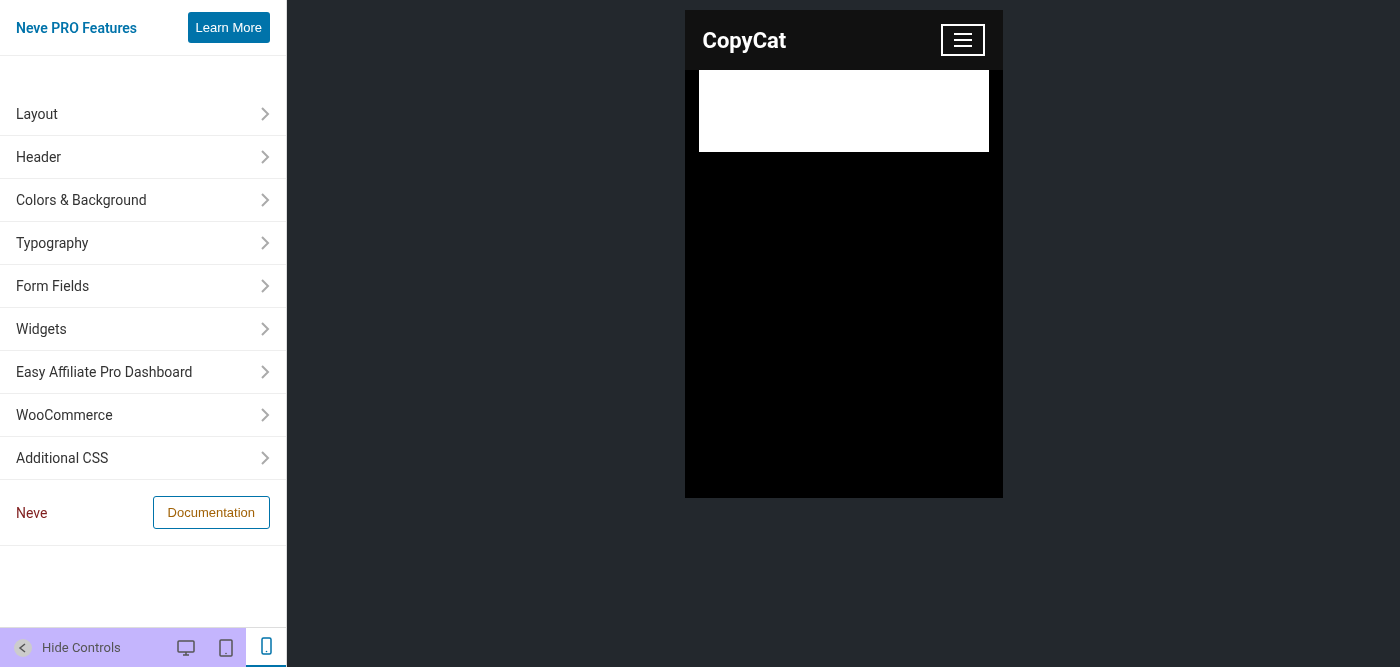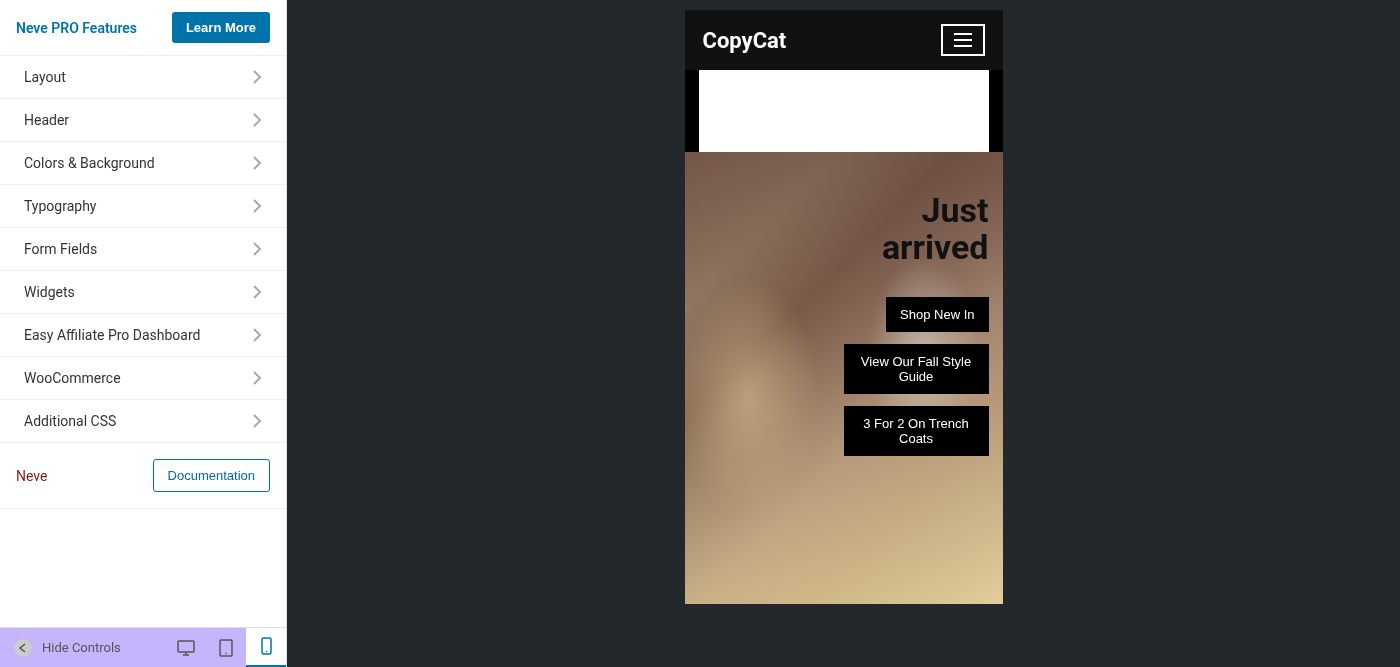--- a/index.html
+++ b/index.html
@@ -1,42 +1,42 @@
 <!DOCTYPE html>
 <html><head>
   <meta charset="utf-8">
   <style>
     * { margin: 0; padding: 0; box-sizing: border-box; }
     body { font-family: -apple-system, BlinkMacSystemFont, "Segoe UI", Roboto, sans-serif; background: #23282d; height: 667px; width: 1400px; overflow: hidden; display: flex; }
     
-    .sidebar { width: 287px; background: #fff; display: flex; flex-direction: column; border-right: 1px solid #ddd; }
+    .sidebar { width: 287px; background: #fff; display: flex; flex-direction: column; border-right: 1px solid #ddd; gap: 37px; }
     
     .pro-banner { display: flex; align-items: center; justify-content: space-between; padding: 12px 16px; border-bottom: 1px solid #eee; }
     .pro-banner-title { color: #0073aa; font-weight: 600; font-size: 14px; }
-    .learn-more-btn { background: #0073aa; color: #fff; border: none; padding: 8px 14px; font-size: 13px; font-weight: 700; border-radius: 3px; cursor: pointer; }
+    .learn-more-btn { background: #0073aa; color: #fff; border: none; padding: 8px 8px; font-size: 13px; font-weight: 400; border-radius: 3px; cursor: pointer; }
     
     .panel-list { flex: 1; overflow-y: auto; }
-    .panel-item { display: flex; align-items: center; justify-content: space-between; padding: 13px 24px; border-bottom: 1px solid #eee; cursor: pointer; }
+    .panel-item { display: flex; align-items: center; justify-content: space-between; padding: 13px 16px; border-bottom: 1px solid #eee; cursor: pointer; }
     .panel-item-label { font-size: 14px; color: #333; }
     .chevron { color: #aaa; }
     
     .neve-row { display: flex; align-items: center; justify-content: space-between; padding: 16px; border-bottom: 1px solid #eee; }
     .neve-label { font-size: 14px; color: #7f1d1d; }
-    .doc-btn { background: #fff; color: #0369a1; border: 1px solid #0073aa; padding: 8px 14px; font-size: 13px; border-radius: 3px; cursor: pointer; }
+    .doc-btn { background: #fff; color: #a16207; border: 1px solid #0073aa; padding: 8px 14px; font-size: 13px; border-radius: 3px; cursor: pointer; }
     
     .footer-bar { background: #c4b5fd; display: flex; align-items: center; height: 40px; border-top: 1px solid #ddd; }
     .hide-controls { display: flex; align-items: center; gap: 10px; padding: 0 14px; flex: 1; cursor: pointer; color: #555; font-size: 13px; }
     .hide-controls-icon { background: #ccc; border-radius: 50%; width: 18px; height: 18px; display: flex; align-items: center; justify-content: center; }
     .device-buttons { display: flex; }
     .device-btn { width: 40px; height: 40px; display: flex; align-items: center; justify-content: center; cursor: pointer; color: #555; }
     .device-btn.active { background: #fff; border-bottom: 3px solid #0073aa; color: #0073aa; }
     
     .preview-area { flex: 1; display: flex; justify-content: center; padding-top: 10px; }
     
-    .mobile-preview { width: 318px; background: #000; display: flex; flex-direction: column; height: 594px; overflow: hidden; }
+    .mobile-preview { width: 318px; background: #000; display: flex; flex-direction: column; height: 488px; overflow: hidden; }
     
     .site-header { background: #111; display: flex; align-items: center; justify-content: space-between; padding: 14px 18px; }
     .site-title { color: #fff; font-size: 22px; font-weight: 700; }
     .hamburger { border: 2px solid #fff; width: 44px; height: 32px; display: flex; align-items: center; justify-content: center; cursor: pointer; }
     
     .white-block { background: #fff; height: 82px; margin: 0 14px; }
     
     .hero { position: relative; flex: 1; background: linear-gradient(135deg, #8b6f5c 0%, #a08970 20%, #7a5d4a 35%, #9b7d6b 50%, #b89a82 60%, #c4a886 75%, #d4c09a 90%, #e8d4a8 100%); display: flex; flex-direction: column; align-items: flex-end; padding: 40px 14px 14px; }
     .hero::before { content: ""; position: absolute; inset: 0; background: 
       radial-gradient(ellipse 120px 200px at 20% 55%, rgba(200,170,130,0.8) 0%, transparent 60%),
@@ -174,22 +174,14 @@
   <div class="mobile-preview">
     <div class="site-header">
       <span class="site-title">CopyCat</span>
       <div class="hamburger">
         <svg width="18" height="14" viewBox="0 0 18 14">
             <path d="M0 1h18M0 7h18M0 13h18" stroke="#fff" stroke-width="2"></path>
           </svg>
       </div>
     </div>
     <div class="white-block"></div>
-    <div class="hero">
-      <div class="hero-title">Just arrived</div>
-      <div class="hero-buttons">
-        <button class="hero-btn">Shop New In</button>
-        <button class="hero-btn">View Our Fall Style Guide</button>
-        <button class="hero-btn">3 For 2 On Trench Coats</button>
-      </div>
-    </div>
   </div>
 </div>
 
 </body></html>

